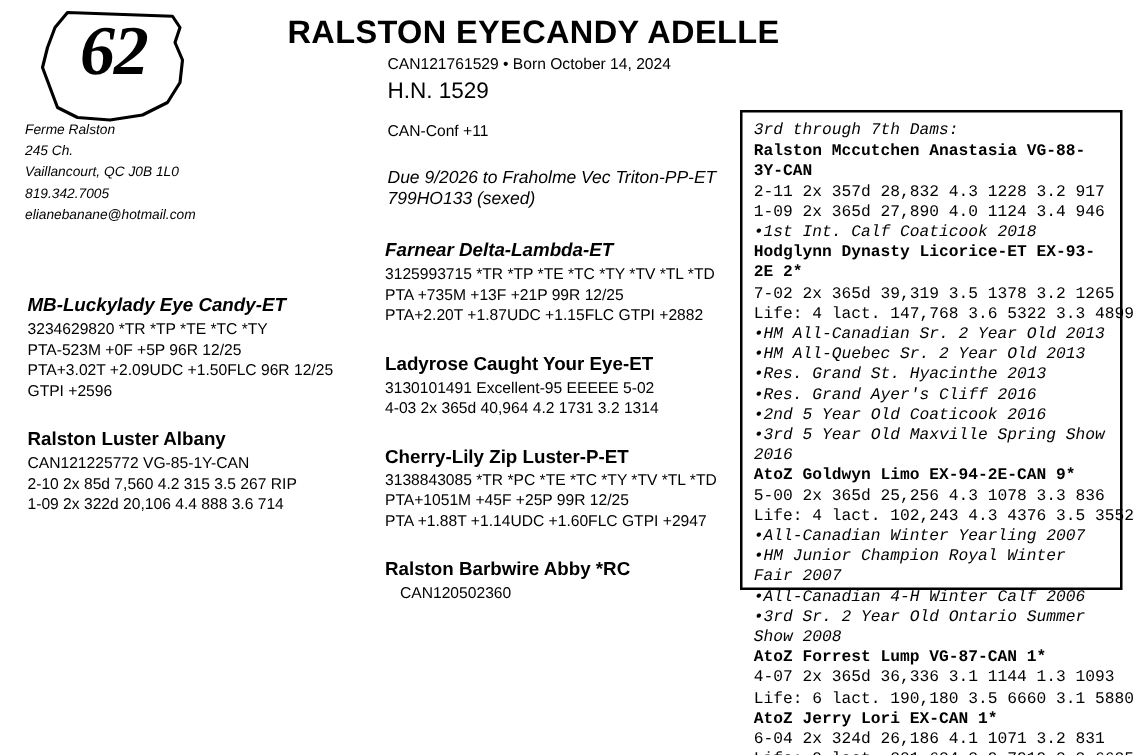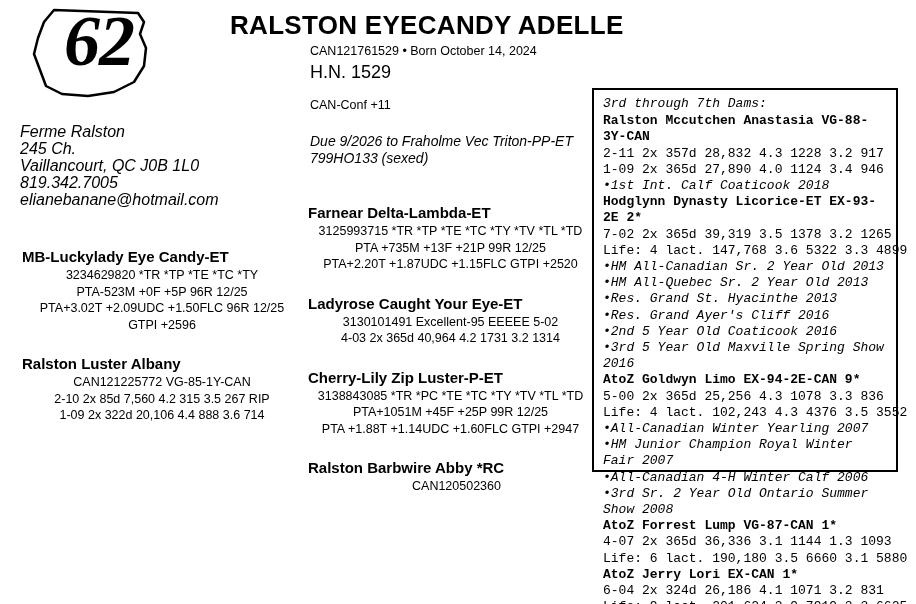--- a/index.html
+++ b/index.html
@@ -34,35 +34,34 @@
     left: 0;
     top: 0;
   }
   .lot-number {
     position: absolute;
     left: 46px;
     top: 6px;
     font-family: "Liberation Serif", serif;
     font-weight: bold;
     font-style: italic;
-    font-size: 72px;
+    font-size: 56px;
     line-height: 54px;
     letter-spacing: -1px;
   }
 
   
   .consignor {
     position: absolute;
     left: 20px;
     top: 96px;
     width: 270px;
     font-style: italic;
-    font-size: 16px;
+    font-size: 11px;
     line-height: 17px;
-    margin-top: 27px;
   }
   .consignor div { white-space: nowrap; }
 
   
   .title {
     position: absolute;
     left: 230px;
     top: 10px;
     width: 450px;
     text-align: left;
@@ -107,22 +106,22 @@
   }
   .ped-left { left: 22px; top: 230px; width: 280px; }
   .ped-mid  { left: 308px; top: 186px; width: 285px; }
 
   .animal-name {
     font-weight: bold;
     font-size: 15px;
     line-height: 21px;
     margin-top: 20px;
   }
-  .animal-name.first { margin-top: 16px; }
-  .detail { white-space: nowrap; text-align: center; }
+  .animal-name.first { margin-top: 4px; font-style: italic; }
+  .detail { white-space: nowrap; }
   .indent-block { margin-bottom: 2px; }
 
   
   .dam-box {
     position: absolute;
     left: 592px;
     top: 88px;
     width: 306px;
     height: 384px;
     border: 2px solid #000000;
@@ -187,21 +186,21 @@
       <div class="detail">2-10  2x    85d    7,560  4.2  315  3.5  267 RIP</div>
       <div class="detail">1-09  2x  322d  20,106  4.4  888  3.6  714</div>
     </div>
   </div>
 
   <div class="ped-col ped-mid">
     <div class="indent-block">
       <div class="animal-name first">Farnear Delta-Lambda-ET</div>
       <div class="detail">3125993715  *TR *TP *TE *TC *TY *TV *TL *TD</div>
       <div class="detail">PTA +735M +13F +21P 99R 12/25</div>
-      <div class="detail">PTA+2.20T +1.87UDC +1.15FLC GTPI +2520</div>
+      <div class="detail">PTA+2.20T +1.87UDC +1.15FLC GTPI +2882</div>
     </div>
     <div class="indent-block">
       <div class="animal-name">Ladyrose Caught Your Eye-ET</div>
       <div class="detail">3130101491    Excellent-95 EEEEE 5-02</div>
       <div class="detail">4-03  2x  365d  40,964  4.2  1731  3.2  1314</div>
     </div>
     <div class="indent-block">
       <div class="animal-name">Cherry-Lily Zip Luster-P-ET</div>
       <div class="detail">3138843085 *TR *PC *TE *TC *TY *TV *TL *TD</div>
       <div class="detail">PTA+1051M +45F +25P 99R 12/25</div>

